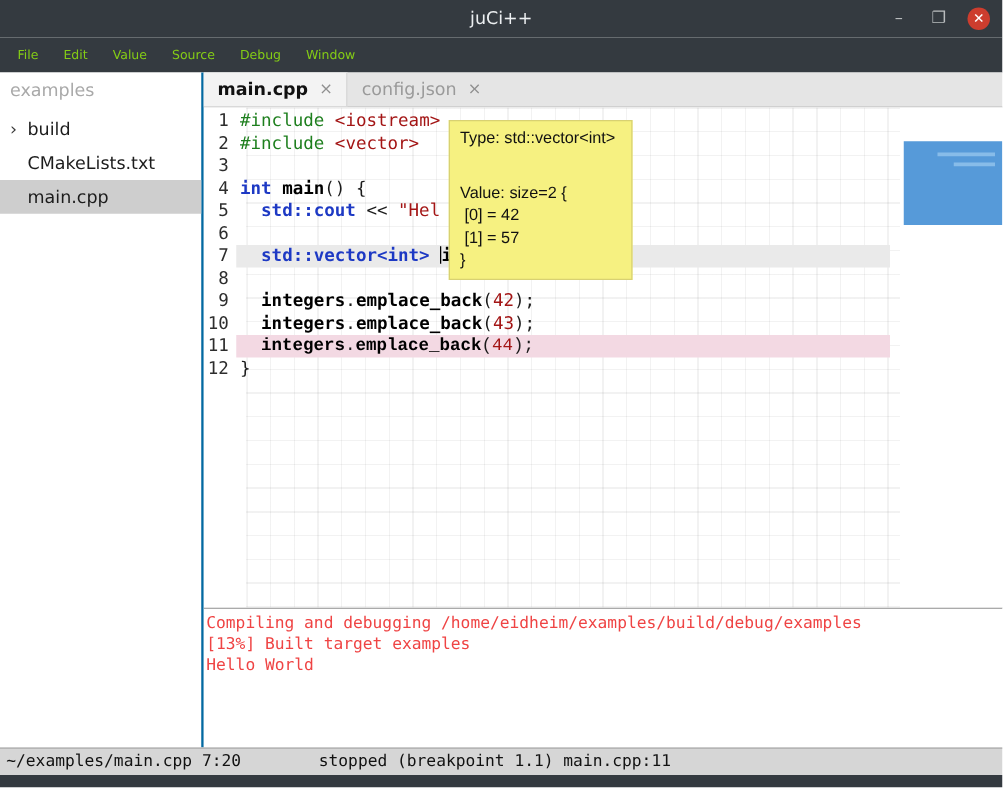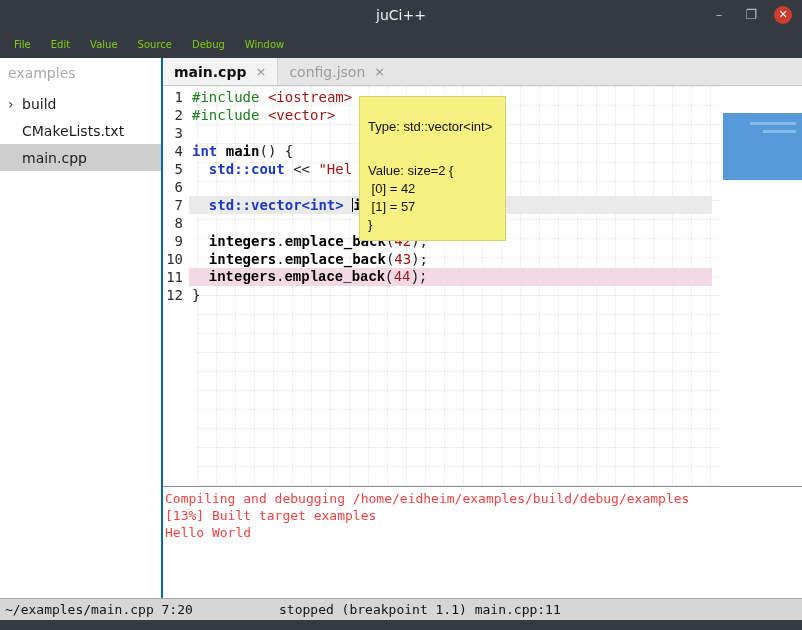--- a/index.html
+++ b/index.html
@@ -55,36 +55,36 @@
   .cursor { display:inline-block; width:1px; height:14px; background:#000; vertical-align:-2px; }
 
   
   .overview { position:absolute; right:0; top:27px; width:79px; height:67px; background:var(--overview,#569ad9); }
   .ov-line { position:absolute; height:3px; background:#87bce9; right:6px; }
   .ov-line.a { top:9px; width:46px; }
   .ov-line.b { top:17px; width:33px; }
 
   
   .tooltip { position:absolute; left:196px; top:10px; width:147px; background:var(--tooltip,#f6f181);
-             border:1px solid #d8d172; padding:22px 8px 6px; font-family:"Liberation Sans",sans-serif;
+             border:1px solid #d8d172; padding:5px 8px 6px; font-family:"Liberation Sans",sans-serif;
              font-size:13px; color:#111; z-index:5; }
   .tt-type { margin-bottom:28px; white-space:nowrap; }
   .tt-line { line-height:18px; white-space:pre; }
 
   
   .output { flex:1; border-top:1px solid #8f8f8f; background:#fff; color:#ef4444; padding:3px 2px 0 2px;
             font-family:"DejaVu Sans Mono","Liberation Mono",monospace; font-size:13px; min-height:0; }
   .out-line { line-height:17px; white-space:pre; }
 
   
   .statusbar { height:22px; background:#d6d6d6; border-top:1px solid #ababab; position:relative; flex:none;
                display:flex; align-items:center; font-family:"DejaVu Sans Mono","Liberation Mono",monospace;
                font-size:13px; color:#111; }
   .status-left { padding-left:5px; }
-  .status-debug { position:absolute; left:255px;margin-left:24px; }
+  .status-debug { position:absolute; left:255px; }
 
   .bottom-strip { height:10px; background:var(--titlebar,#343a40); flex:none; }
 </style>
 </head>
 <body style="--titlebar: #343a40; --close: #cd3d2e; --tooltip: #f6f181; --currentLine: #eaeaea; --debugLine: #f3d9e3; --keyword: #1d39c4; --literal: #a31515; --preproc: #1e7f1e; --overview: #569ad9; --selected: #cecece;">
 
 <div class="window">
 
   <div class="titlebar">
     <div class="title">juCi++</div>

